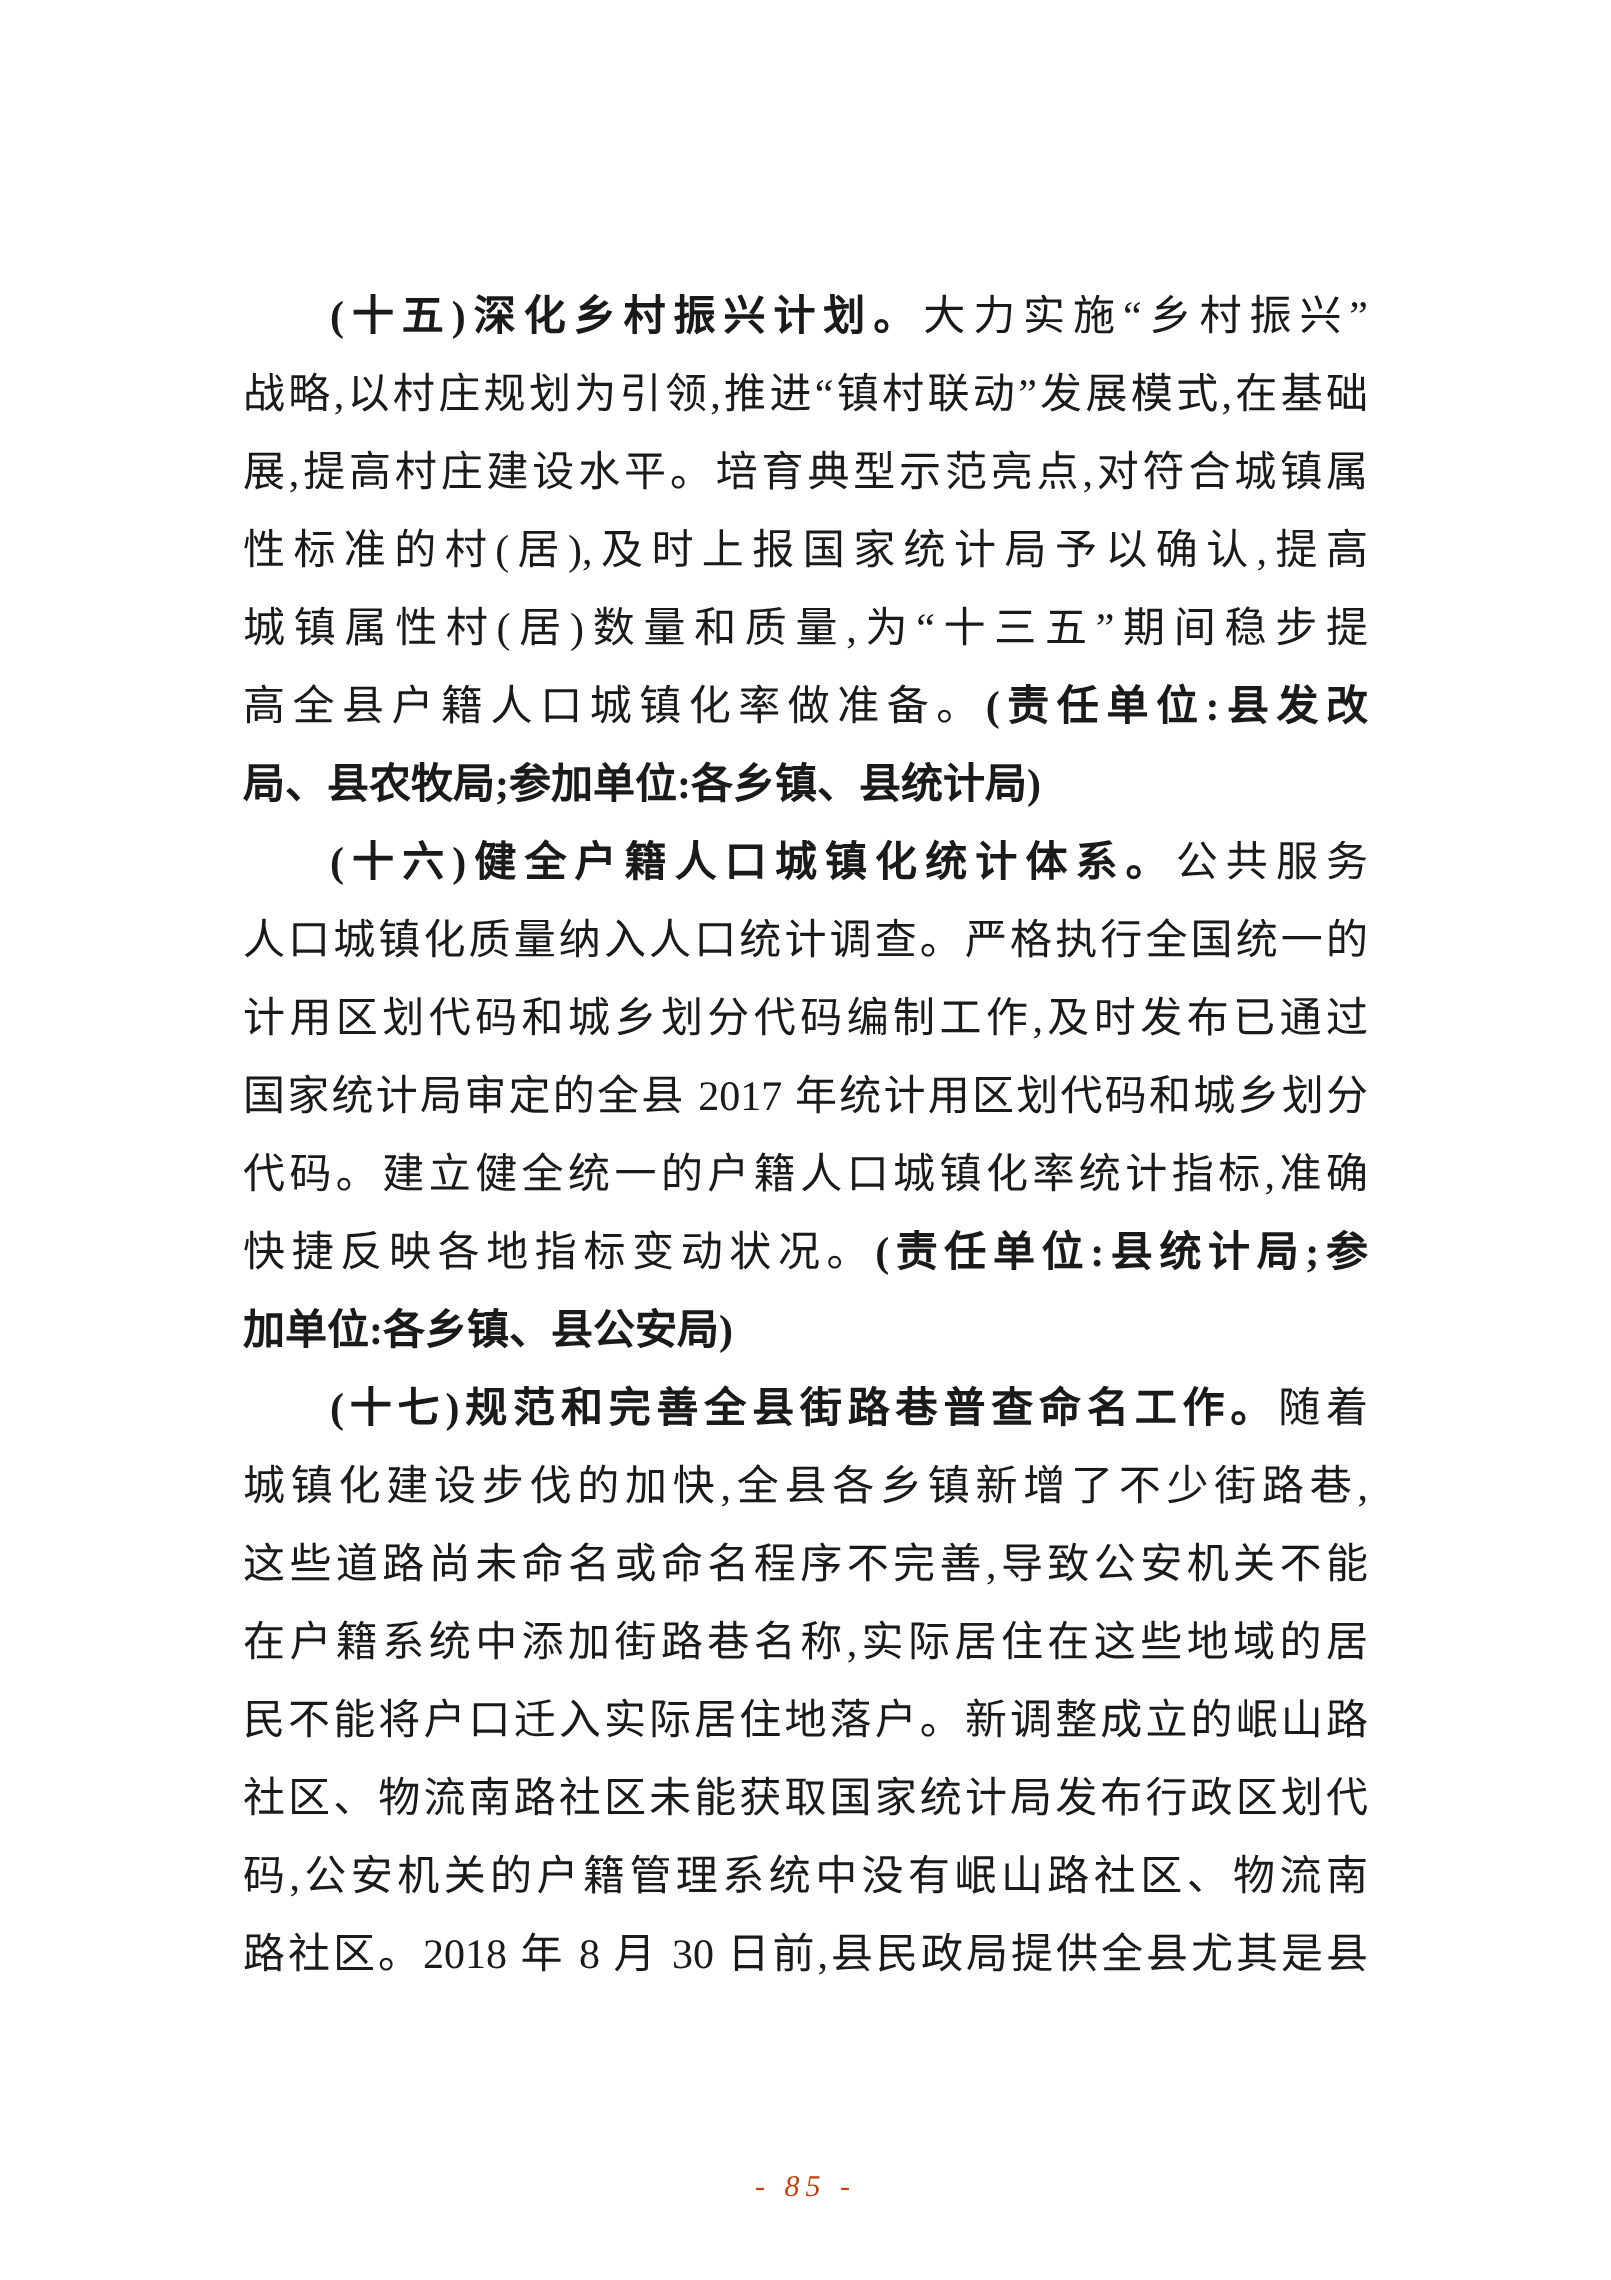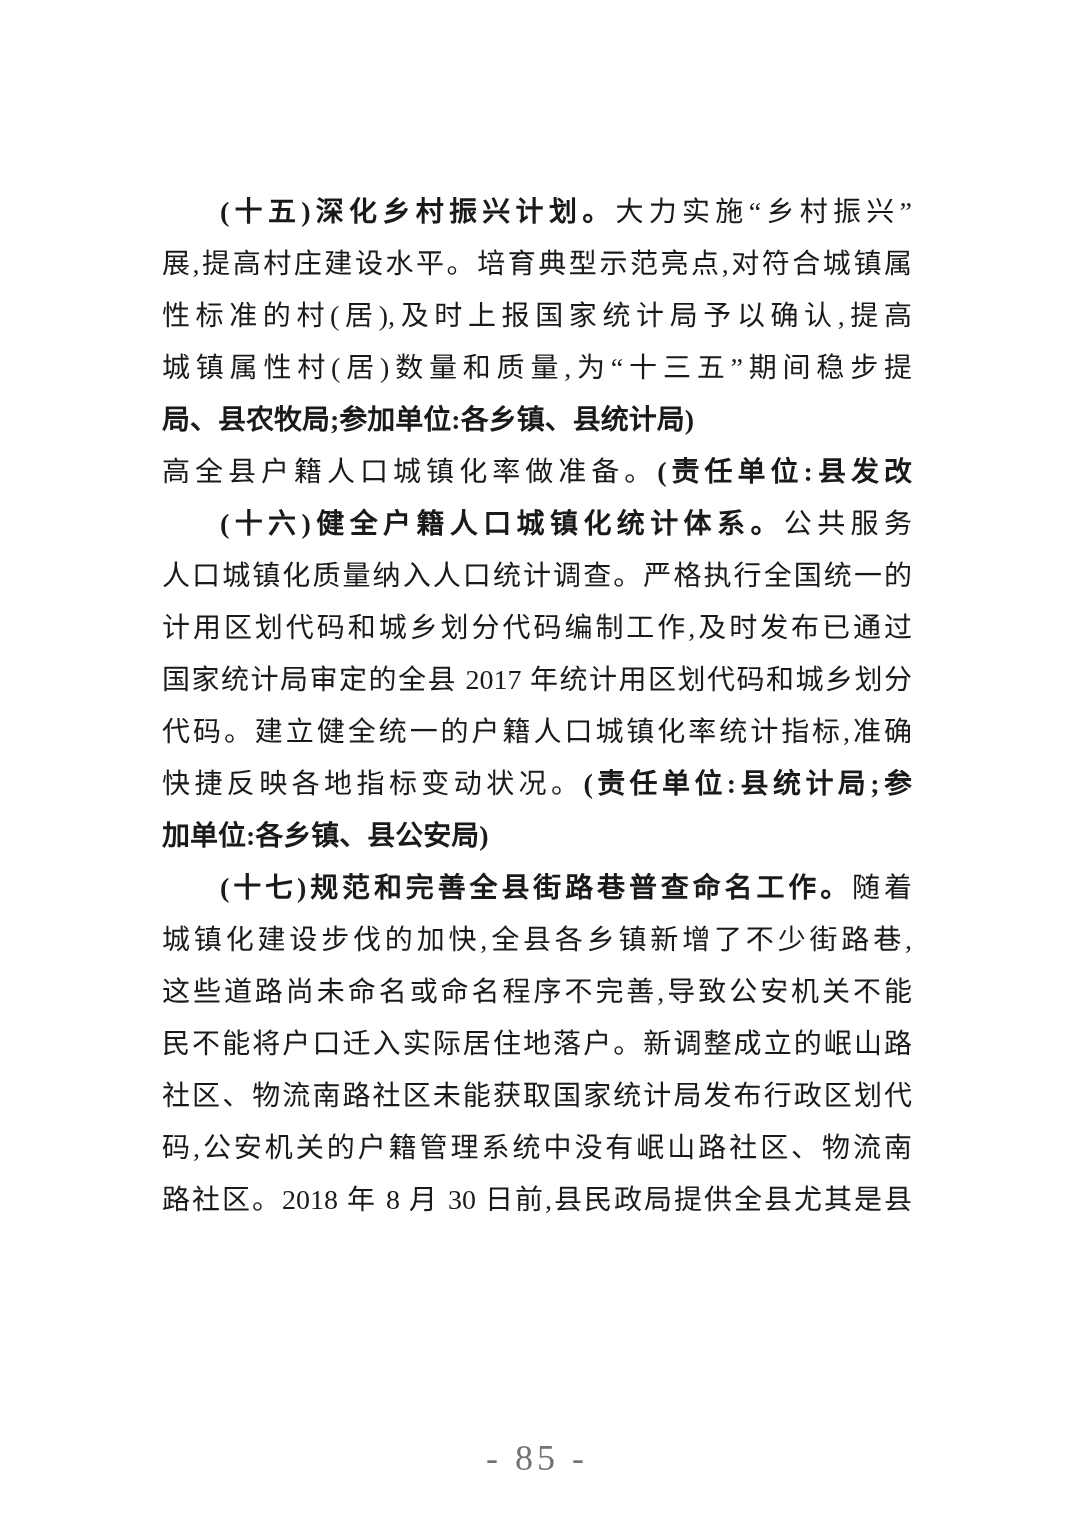--- a/index.html
+++ b/index.html
@@ -46,52 +46,55 @@
   .bold {
     font-weight: 700;
   }
   .page-number {
     position: absolute;
     top: 1388px;
     left: 0;
     width: 100%;
     height: 44px;
     text-align: center;
-    font-size: 36px;
+    font-size: 20px;
     line-height: 44px;
     letter-spacing: 4px;
-    color: #737373;
+    color: #c2410c;
+    font-style: italic;
   }
 </style>
 </head>
 <body>
 
 <div class="page">
   <div class="doc" id="doc-body">
       <div class="para">
         <div class="line indent"><span class="bold">(十五)深化乡村振兴计划。</span><span>大力实施“乡村振兴”</span></div>
+        <div class="line"><span>战略,以村庄规划为引领,推进“镇村联动”发展模式,在基础</span></div>
         <div class="line"><span>展,提高村庄建设水平。培育典型示范亮点,对符合城镇属</span></div>
         <div class="line"><span>性标准的村(居),及时上报国家统计局予以确认,提高</span></div>
         <div class="line"><span>城镇属性村(居)数量和质量,为“十三五”期间稳步提</span></div>
+        <div class="line"><span>高全县户籍人口城镇化率做准备。</span><span class="bold">(责任单位:县发改</span></div>
         <div class="line last"><span class="bold">局、县农牧局;参加单位:各乡镇、县统计局)</span></div>
-        <div class="line"><span>高全县户籍人口城镇化率做准备。</span><span class="bold">(责任单位:县发改</span></div>
       </div>
       <div class="para">
         <div class="line indent"><span class="bold">(十六)健全户籍人口城镇化统计体系。</span><span>公共服务</span></div>
         <div class="line"><span>人口城镇化质量纳入人口统计调查。严格执行全国统一的</span></div>
         <div class="line"><span>计用区划代码和城乡划分代码编制工作,及时发布已通过</span></div>
         <div class="line"><span>国家统计局审定的全县 2017 年统计用区划代码和城乡划分</span></div>
         <div class="line"><span>代码。建立健全统一的户籍人口城镇化率统计指标,准确</span></div>
         <div class="line"><span>快捷反映各地指标变动状况。</span><span class="bold">(责任单位:县统计局;参</span></div>
         <div class="line last"><span class="bold">加单位:各乡镇、县公安局)</span></div>
       </div>
       <div class="para">
         <div class="line indent"><span class="bold">(十七)规范和完善全县街路巷普查命名工作。</span><span>随着</span></div>
         <div class="line"><span>城镇化建设步伐的加快,全县各乡镇新增了不少街路巷,</span></div>
         <div class="line"><span>这些道路尚未命名或命名程序不完善,导致公安机关不能</span></div>
+        <div class="line"><span>在户籍系统中添加街路巷名称,实际居住在这些地域的居</span></div>
         <div class="line"><span>民不能将户口迁入实际居住地落户。新调整成立的岷山路</span></div>
         <div class="line"><span>社区、物流南路社区未能获取国家统计局发布行政区划代</span></div>
         <div class="line"><span>码,公安机关的户籍管理系统中没有岷山路社区、物流南</span></div>
         <div class="line"><span>路社区。2018 年 8 月 30 日前,县民政局提供全县尤其是县</span></div>
       </div>
     </div>
   <div class="page-number">- 85 -</div>
 </div>
 
 </body></html>

